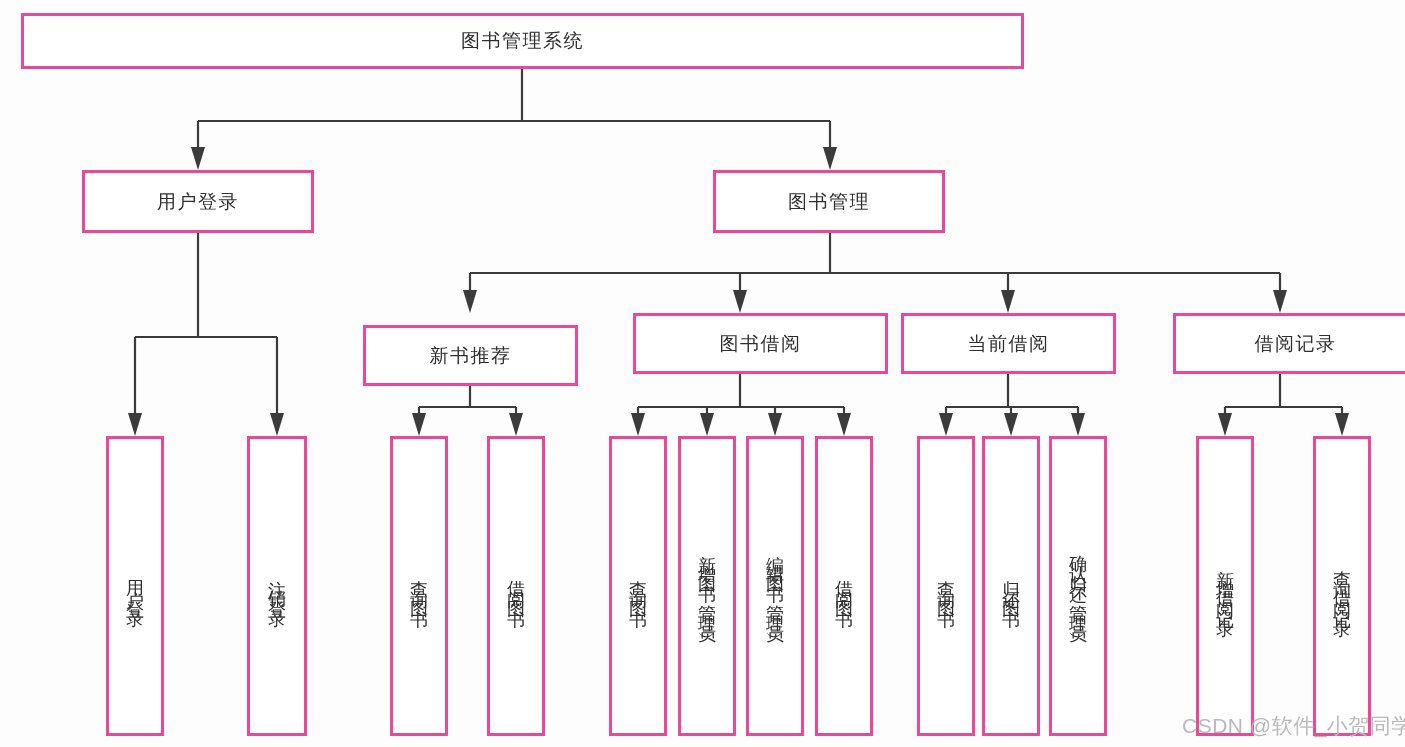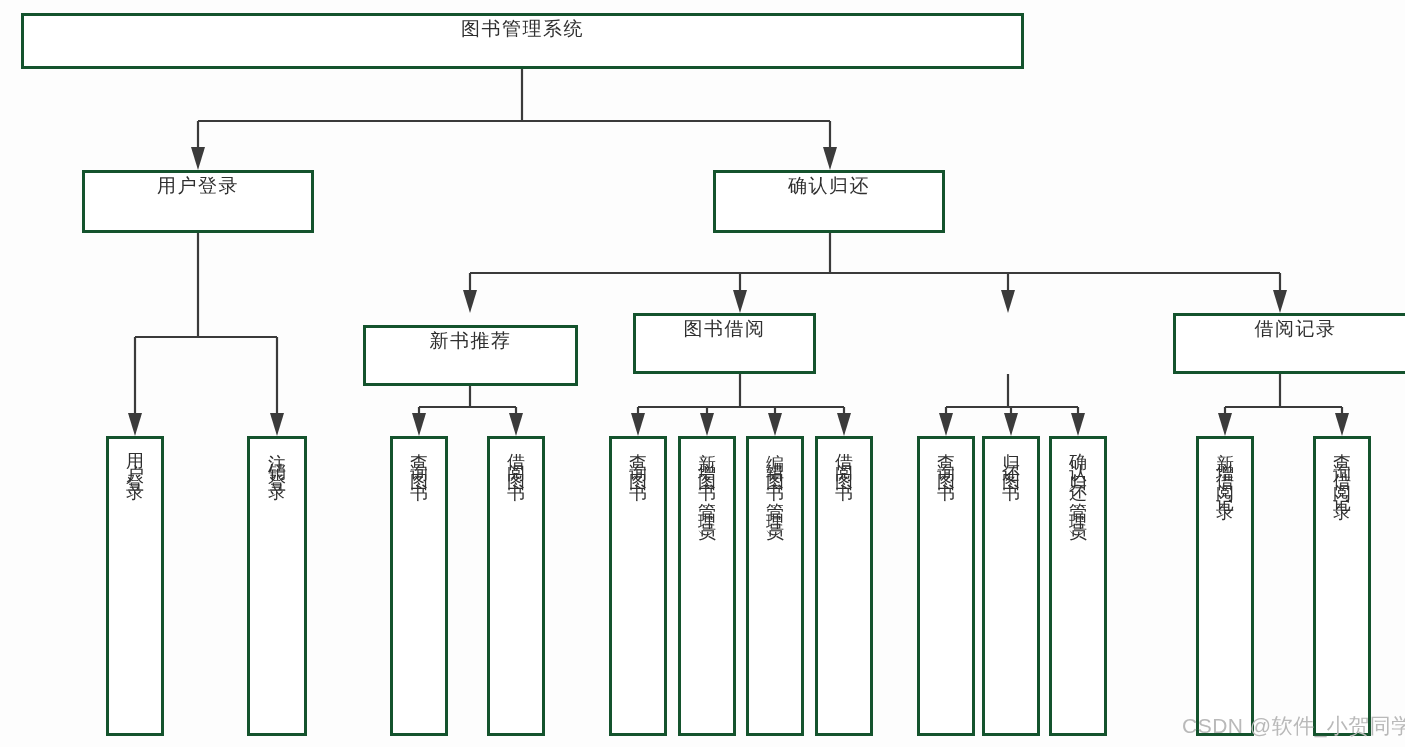--- a/index.html
+++ b/index.html
@@ -7,23 +7,23 @@
     position:relative;
     width:1405px;height:747px;
     background:#fdfdfd;
     font-family:"Liberation Sans","DejaVu Sans",sans-serif;
     overflow:hidden;
   }
   .connectors{position:absolute;left:0;top:0;z-index:1;}
   .box{
     position:absolute;
     box-sizing:border-box;
-    border:3px solid #14532d;
+    border:3px solid #ec4899;
     background:#ffffff;
-    display:flex;align-items:flex-start;justify-content:center;
+    display:flex;align-items:center;justify-content:center;
     color:#2f2f2f;
     z-index:2;
   }
   .box .lbl{font-size:19px;letter-spacing:1.5px;white-space:nowrap;}
   .box.v .lbl{
     writing-mode:vertical-rl;
     text-orientation:mixed;
     font-size:18px;
     letter-spacing:10px;
     white-space:nowrap;
@@ -102,28 +102,31 @@
   </svg>
 
   <div class="box h" style="left:21px;top:13px;width:1003px;height:56px;">
     <span class="lbl">图书管理系统</span>
   </div>
 
   <div class="box h" style="left:82px;top:170px;width:232px;height:63px;">
     <span class="lbl">用户登录</span>
   </div>
   <div class="box h" style="left:713px;top:170px;width:232px;height:63px;">
-    <span class="lbl">确认归还</span>
+    <span class="lbl">图书管理</span>
   </div>
 
   <div class="box h" style="left:363px;top:325px;width:215px;height:61px;">
     <span class="lbl">新书推荐</span>
   </div>
-  <div class="box h" style="left:633px;top:313px;width:183px;height:61px;">
+  <div class="box h" style="left:633px;top:313px;width:255px;height:61px;">
     <span class="lbl">图书借阅</span>
+  </div>
+  <div class="box h" style="left:901px;top:313px;width:215px;height:61px;">
+    <span class="lbl">当前借阅</span>
   </div>
   <div class="box h" style="left:1173px;top:313px;width:245px;height:61px;">
     <span class="lbl">借阅记录</span>
   </div>
 
   <div class="box v" style="left:106px;top:436px;width:58px;height:300px;">
     <span class="lbl">用户登录</span>
   </div>
   <div class="box v" style="left:247px;top:436px;width:60px;height:300px;">
     <span class="lbl">注销登录</span>

